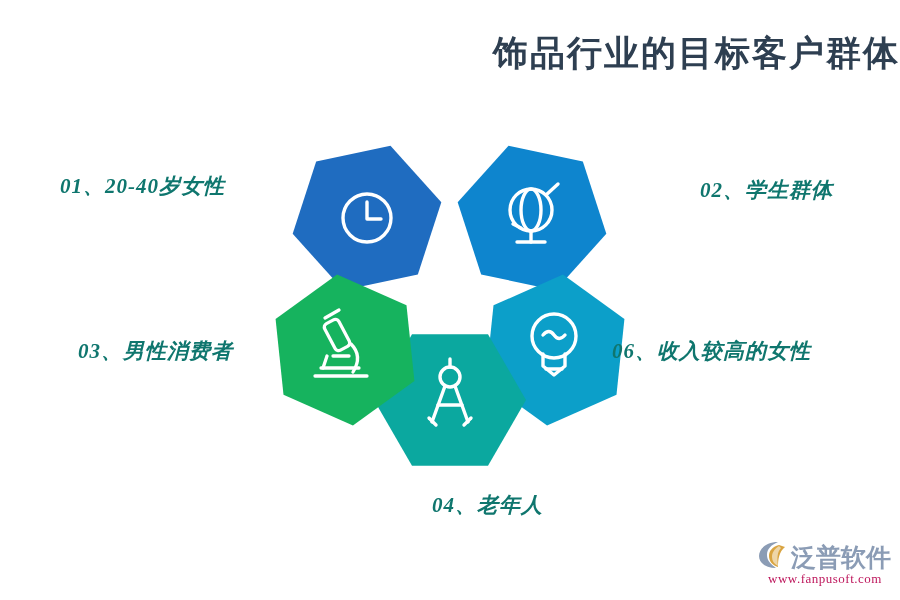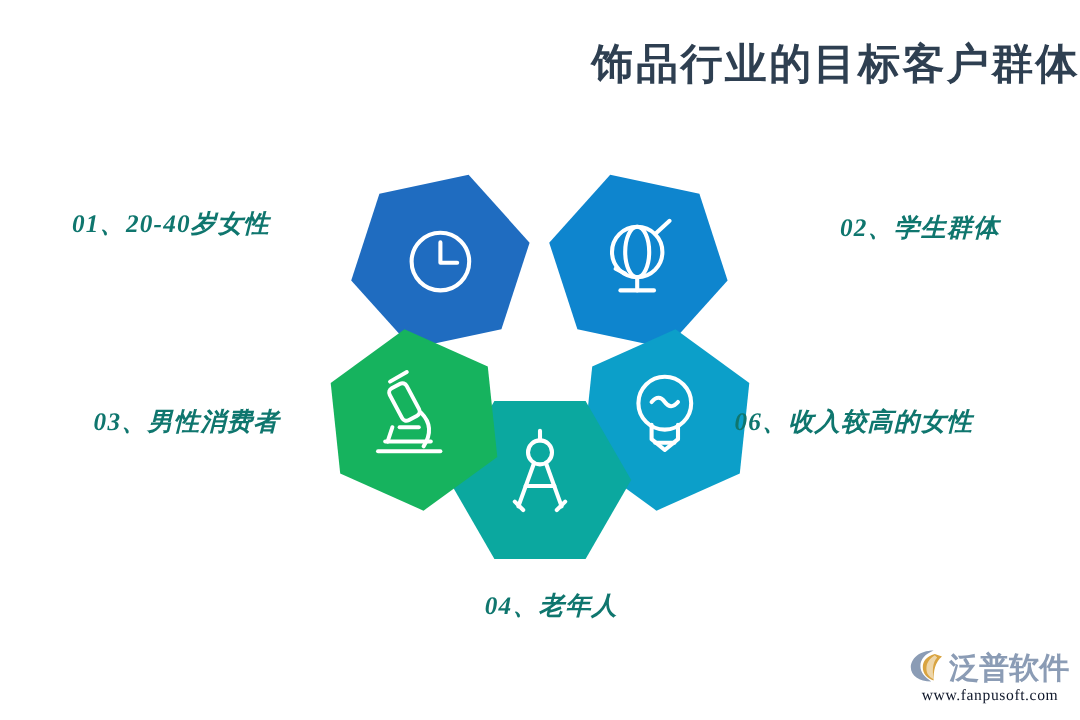--- a/index.html
+++ b/index.html
@@ -50,21 +50,21 @@
     font-style: italic;
     font-weight: bold;
     font-size: 21px;
     letter-spacing: 1px;
     white-space: nowrap;
     font-family: "Liberation Serif", "DejaVu Serif", serif;
   }
   .label-01 { left: 60px;  top: 172px; }
   .label-02 { left: 684px; top: 176px; margin-left: 16px; }
   .label-03 { left: 612px; top: 337px; }
-  .label-04 { left: 404px; top: 491px; }
+  .label-04 { left: 432px; top: 491px; }
   .label-05 { left: 78px;  top: 337px; }
 
   
   .logo {
     position: absolute;
     left: 757px;
     top: 536px;
     width: 136px;
     height: 52px;
   }
@@ -82,21 +82,21 @@
     font-size: 25px;
     font-weight: bold;
     color: #8b9cb5;
     letter-spacing: 0px;
     line-height: 1;
     margin-left: 2px;
     font-family: "Liberation Serif", "DejaVu Serif", serif;
   }
   .logo-url {
     font-size: 13px;
-    color: #0f172a;
+    color: #be185d;
     letter-spacing: 0.5px;
     text-align: center;
     margin-top: 1px;
     font-family: "Liberation Serif", "DejaVu Serif", serif;
   }
 </style>
 </head>
 <body>
 
 <div class="title">饰品行业的目标客户群体</div>

